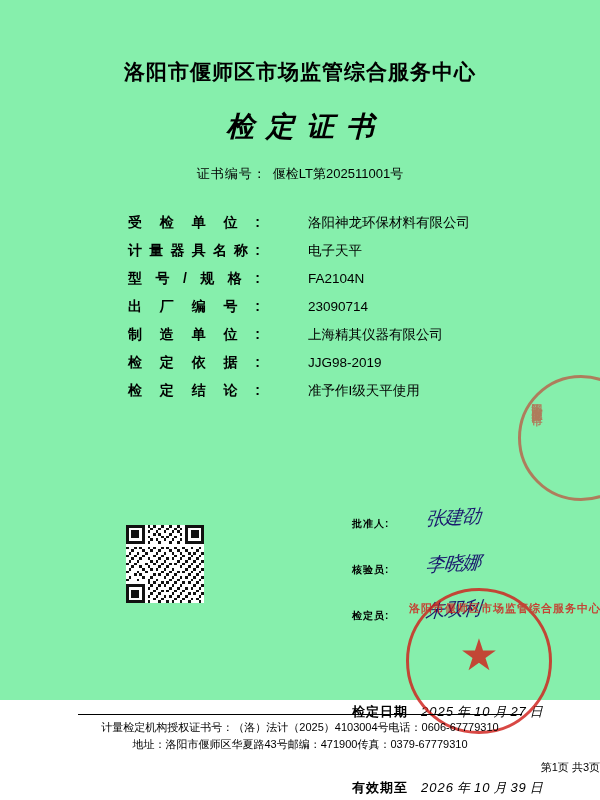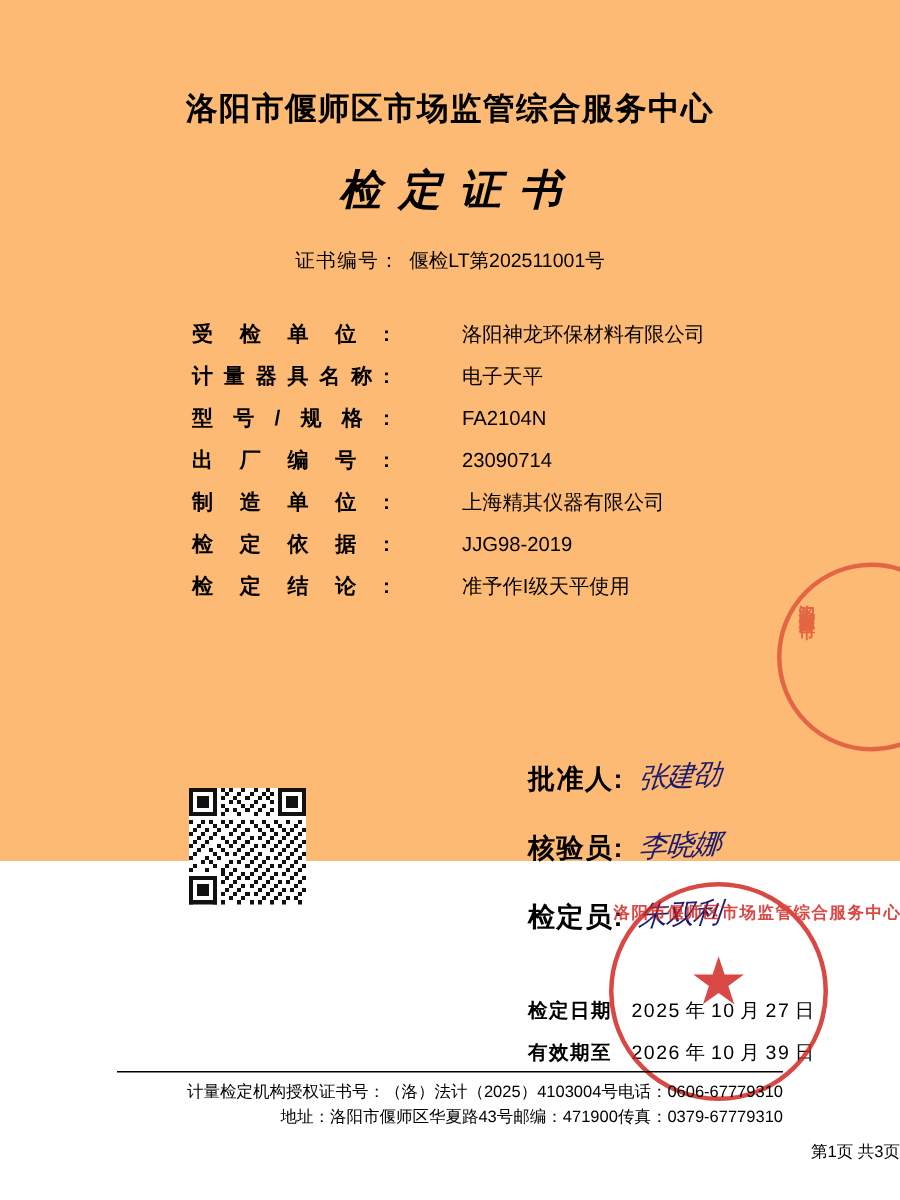--- a/index.html
+++ b/index.html
@@ -11,22 +11,22 @@
     width: 600px;
     height: 800px;
     font-family: "Liberation Sans", sans-serif;
     color: #111111;
     position: relative;
     overflow: hidden;
   }
   .page {
     position: relative;
     width: 600px;
-    height: 574px;
-    background: #fdba74;
+    height: 700px;
+    background: #86efac;
   }
 
   
   .org-title {
     position: absolute;
     top: 58px;
     left: 0;
     width: 600px;
     text-align: center;
     font-family: "DejaVu Sans", sans-serif;
@@ -105,21 +105,21 @@
     top: 485px;
     left: 352px;
     width: 230px;
   }
   .sig-row {
     display: flex;
     align-items: flex-end;
     height: 46px;
   }
   .sig-label {
-    font-size: 18px;
+    font-size: 10px;
     font-weight: bold;
     color: #000;
     width: 66px;
     letter-spacing: 1px;
   }
   .sig-script {
     font-family: "DejaVu Serif", serif;
     font-size: 19px;
     font-style: italic;
     color: #1a1a6e;
@@ -131,32 +131,34 @@
 
   
   .dates {
     position: absolute;
     top: 655px;
     left: 352px;
     width: 240px;
   }
   .date-row {
     display: flex;
-    align-items: flex-end;
+    align-items: flex-start;
     height: 28px;
     font-size: 13px;
     color: #000;
+    margin-top: 48px;
   }
   .date-label {
     font-weight: bold;
     width: 66px;
     letter-spacing: 1px;
   }
   .date-val {
     letter-spacing: 1px;
+    font-style: italic;
   }
   .date-val .num {
     margin: 0 3px;
   }
 
   
   .qr {
     position: absolute;
     left: 126px;
     top: 525px;
@@ -240,21 +242,21 @@
   .footer {
     position: absolute;
     left: 78px;
     top: 720px;
     width: 444px;
     font-size: 11px;
     color: #000;
   }
   .footer-line {
     display: flex;
-    justify-content: flex-end;
+    justify-content: center;
     height: 17px;
     align-items: baseline;
   }
   .footer-left { white-space: nowrap; }
   .footer-right { white-space: nowrap; }
   .page-num {
     position: absolute;
     left: 0;
     top: 760px;
     width: 600px;

